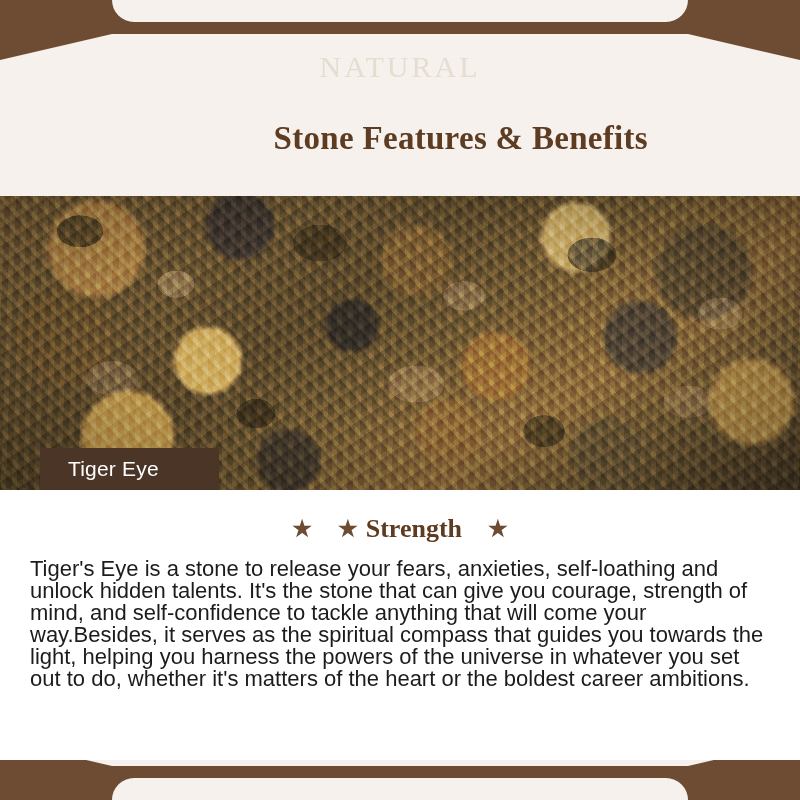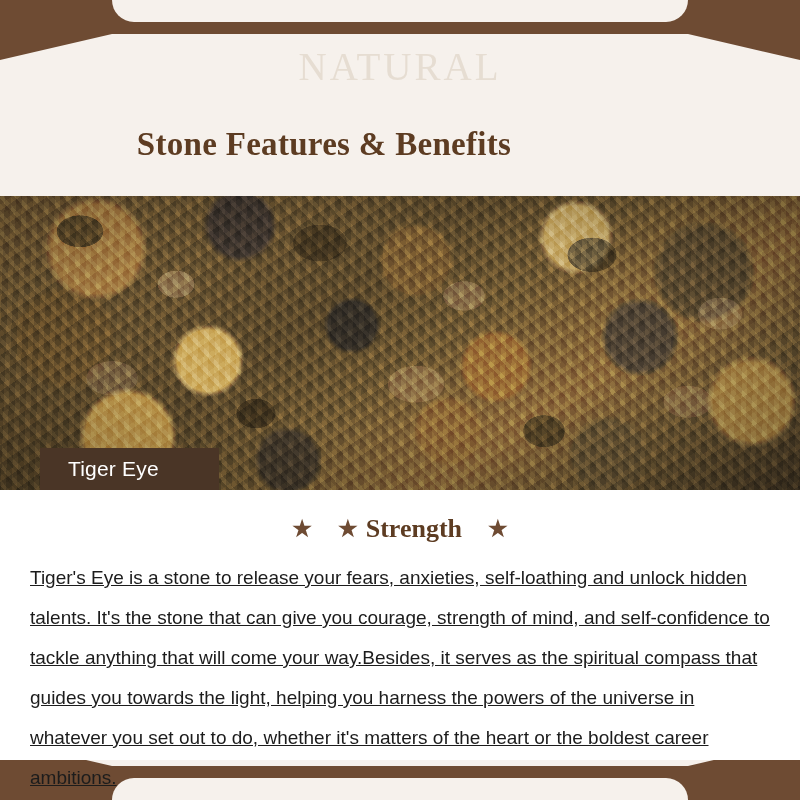--- a/index.html
+++ b/index.html
@@ -91,32 +91,32 @@
     text-align: center;
     font-family: "Liberation Serif", serif;
     font-size: 17px;
     letter-spacing: 2px;
     color: #ded2c5;
     line-height: 30px;
     user-select: none;
   }
   .watermark .wm-big {
     display: block;
-    font-size: 39px;
+    font-size: 30px;
     letter-spacing: 3px;
     color: #e6ddd2;
   }
 
   
   .title-bar {
     position: absolute;
-    top: 126px;
+    top: 120px;
     left: 0;
     width: 648px;
-    text-align: center;
+    text-align: right;
   }
   .title-text {
     font-family: "Liberation Serif", serif;
     font-weight: bold;
     font-size: 33px;
     color: #5d3c22;
     letter-spacing: 0.3px;
   }
 
   
@@ -234,25 +234,24 @@
     color: #5d3c22;
   }
   .star {
     color: #6e4b33;
     font-size: 22px;
     line-height: 1;
   }
 
   .description {
     margin: 14px 30px 0 30px;
-    font-size: 19px;
-    line-height: 40px;
+    font-size: 22px;
+    line-height: 22px;
     color: #1c1c1c;
     text-align: left;
-    text-decoration: underline;
   }
 </style>
 </head>
 <body>
 
 <div class="page">
 
   <div class="frame-top"></div>
   <div class="frame-notch notch-top"></div>
   <div class="corner-wedge wedge-tl"></div>

